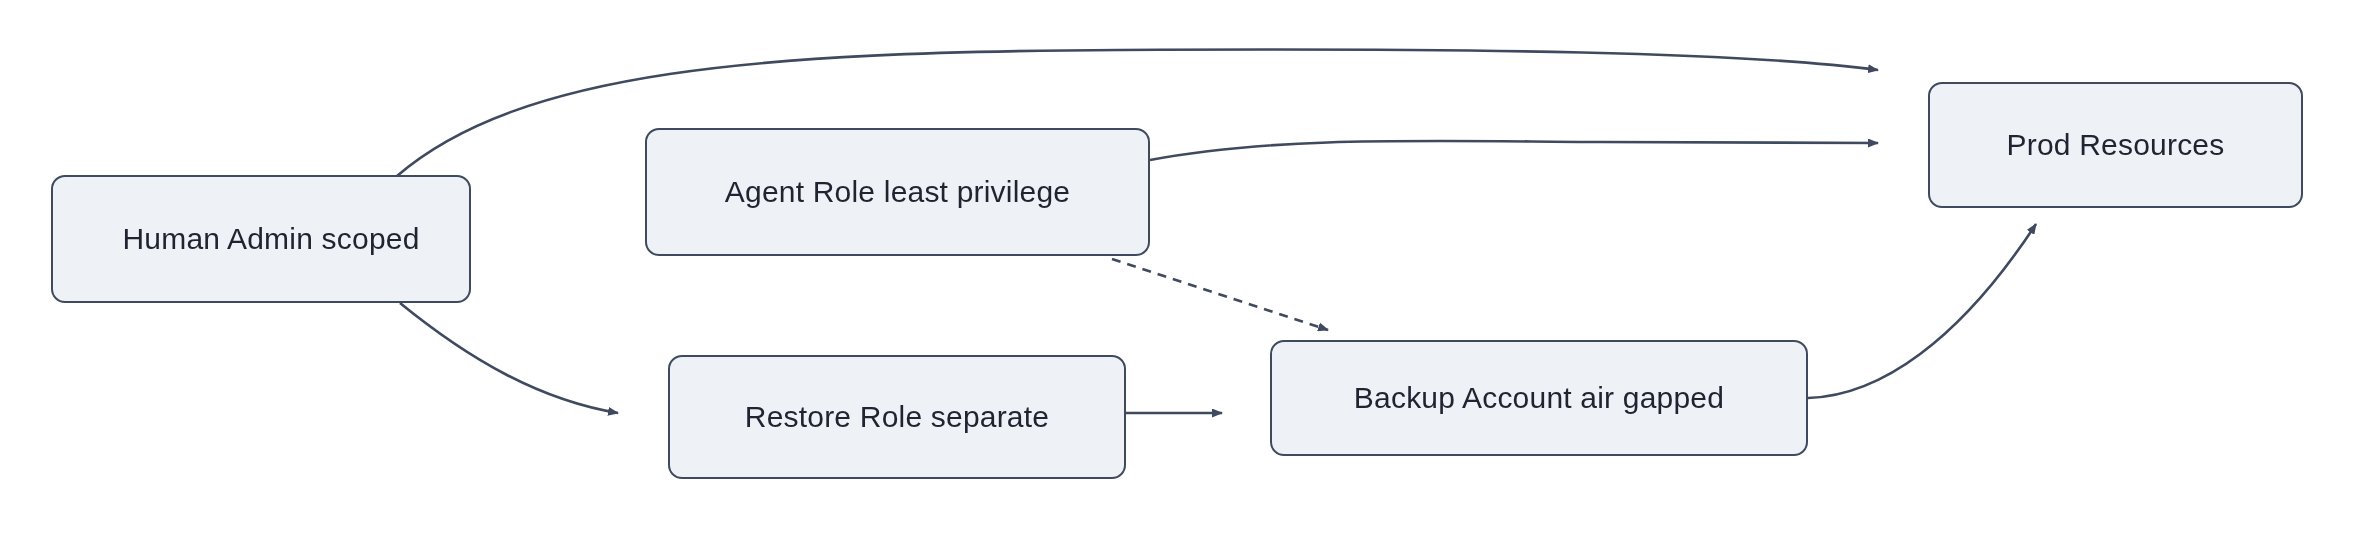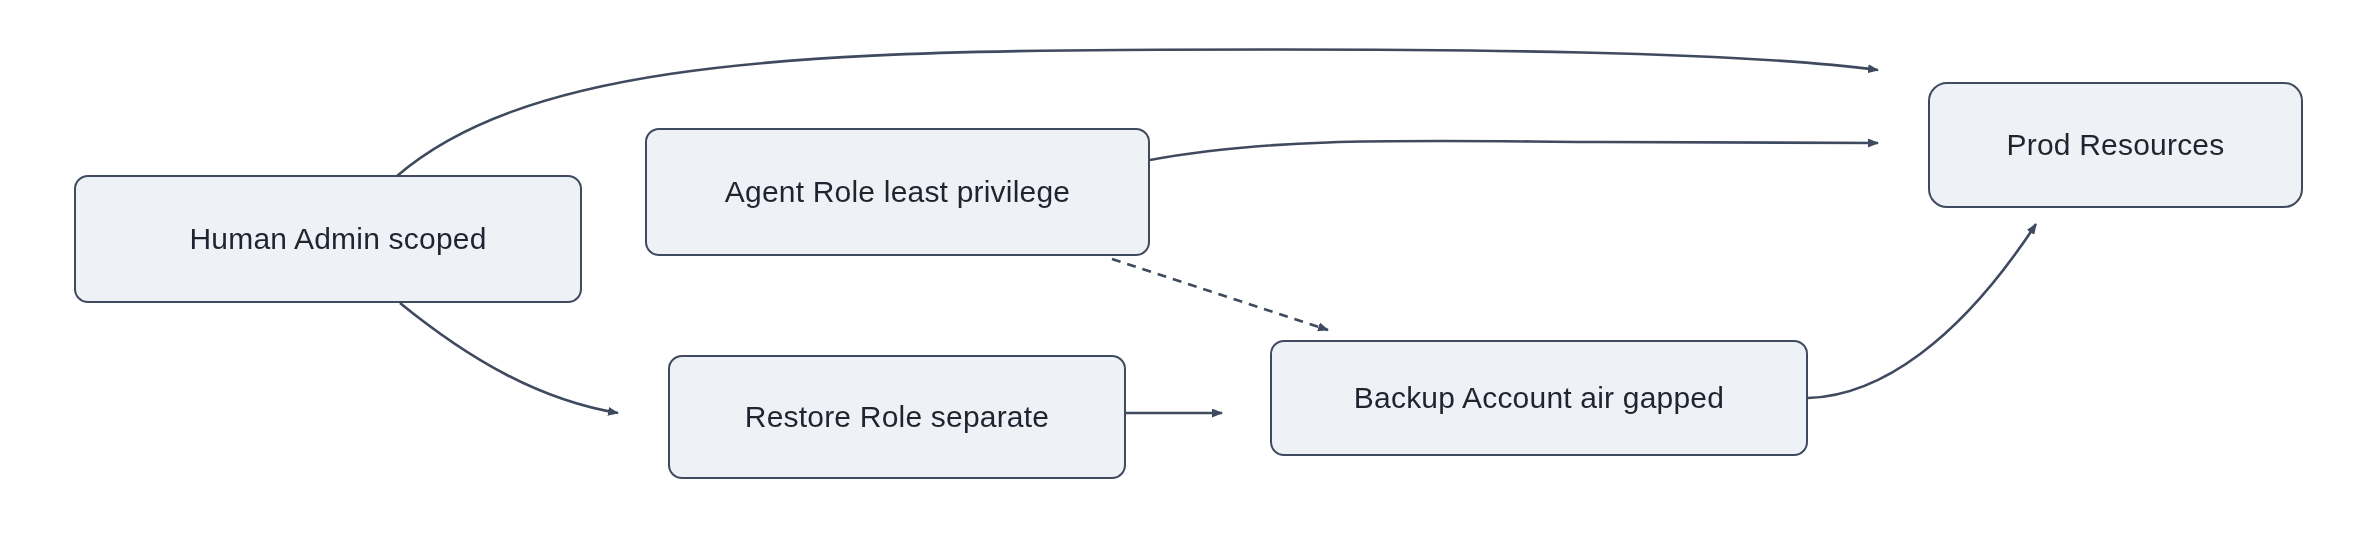--- a/index.html
+++ b/index.html
@@ -38,25 +38,25 @@
   .node-label {
     color: #1f2430;
     font-size: 30px;
     font-weight: 400;
     letter-spacing: 0.2px;
     line-height: 1.2;
     white-space: nowrap;
     text-align: center;
   }
   
-  #node-human-admin   { left: 74px;   top: 175px; width: 508px; height: 128px; padding-left: 20px; }
+  #node-human-admin   { left: 51px;   top: 175px; width: 420px; height: 128px; padding-left: 20px; }
   #node-agent-role    { left: 645px;  top: 128px; width: 505px; height: 128px; }
   #node-restore-role  { left: 668px;  top: 355px; width: 458px; height: 124px; }
   #node-backup-account{ left: 1270px; top: 340px; width: 538px; height: 116px; }
-  #node-prod-resources{ left: 1928px; top: 82px;  width: 375px; height: 126px; border-radius: 19px; }
+  #node-prod-resources{ left: 1928px; top: 82px;  width: 375px; height: 126px; }
 </style>
 </head>
 <body>
 
 <div id="canvas">
 
   <svg id="edge-layer" viewBox="0 0 2362 540" width="2362" height="540" xmlns="http://www.w3.org/2000/svg">
     <defs>
       <marker id="arrowhead" markerWidth="11" markerHeight="9" refX="10" refY="4.5" orient="auto" markerUnits="userSpaceOnUse">
         <path d="M0,0 L11,4.5 L0,9 Z" fill="#3f4a5f"></path>

